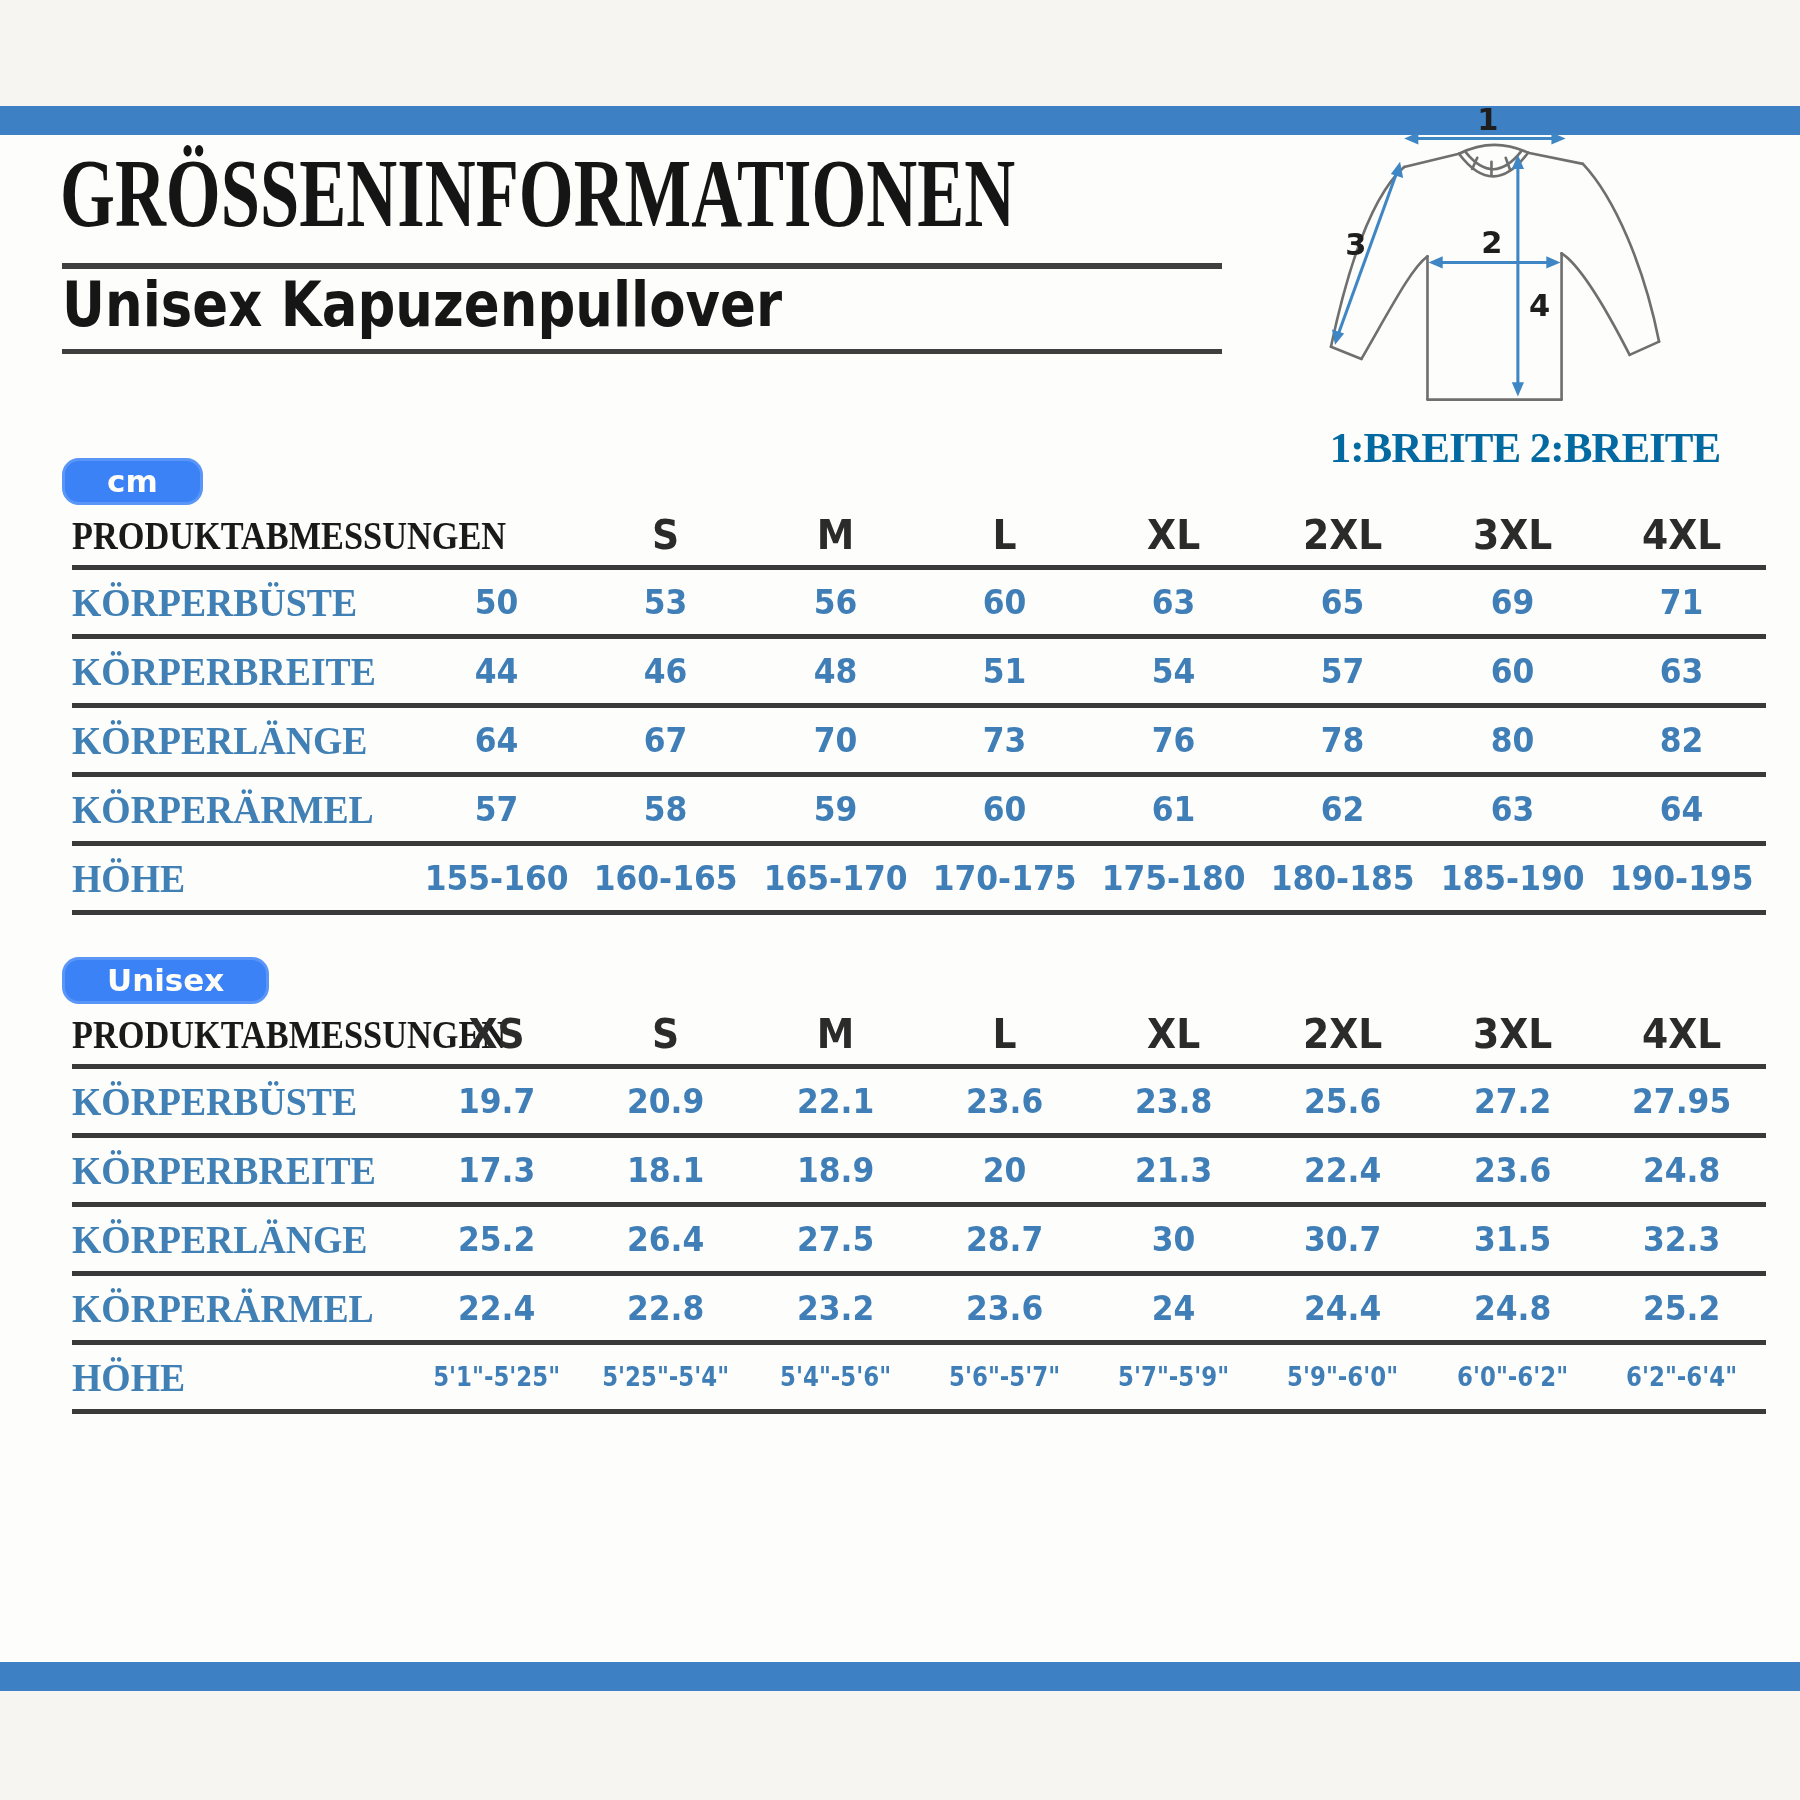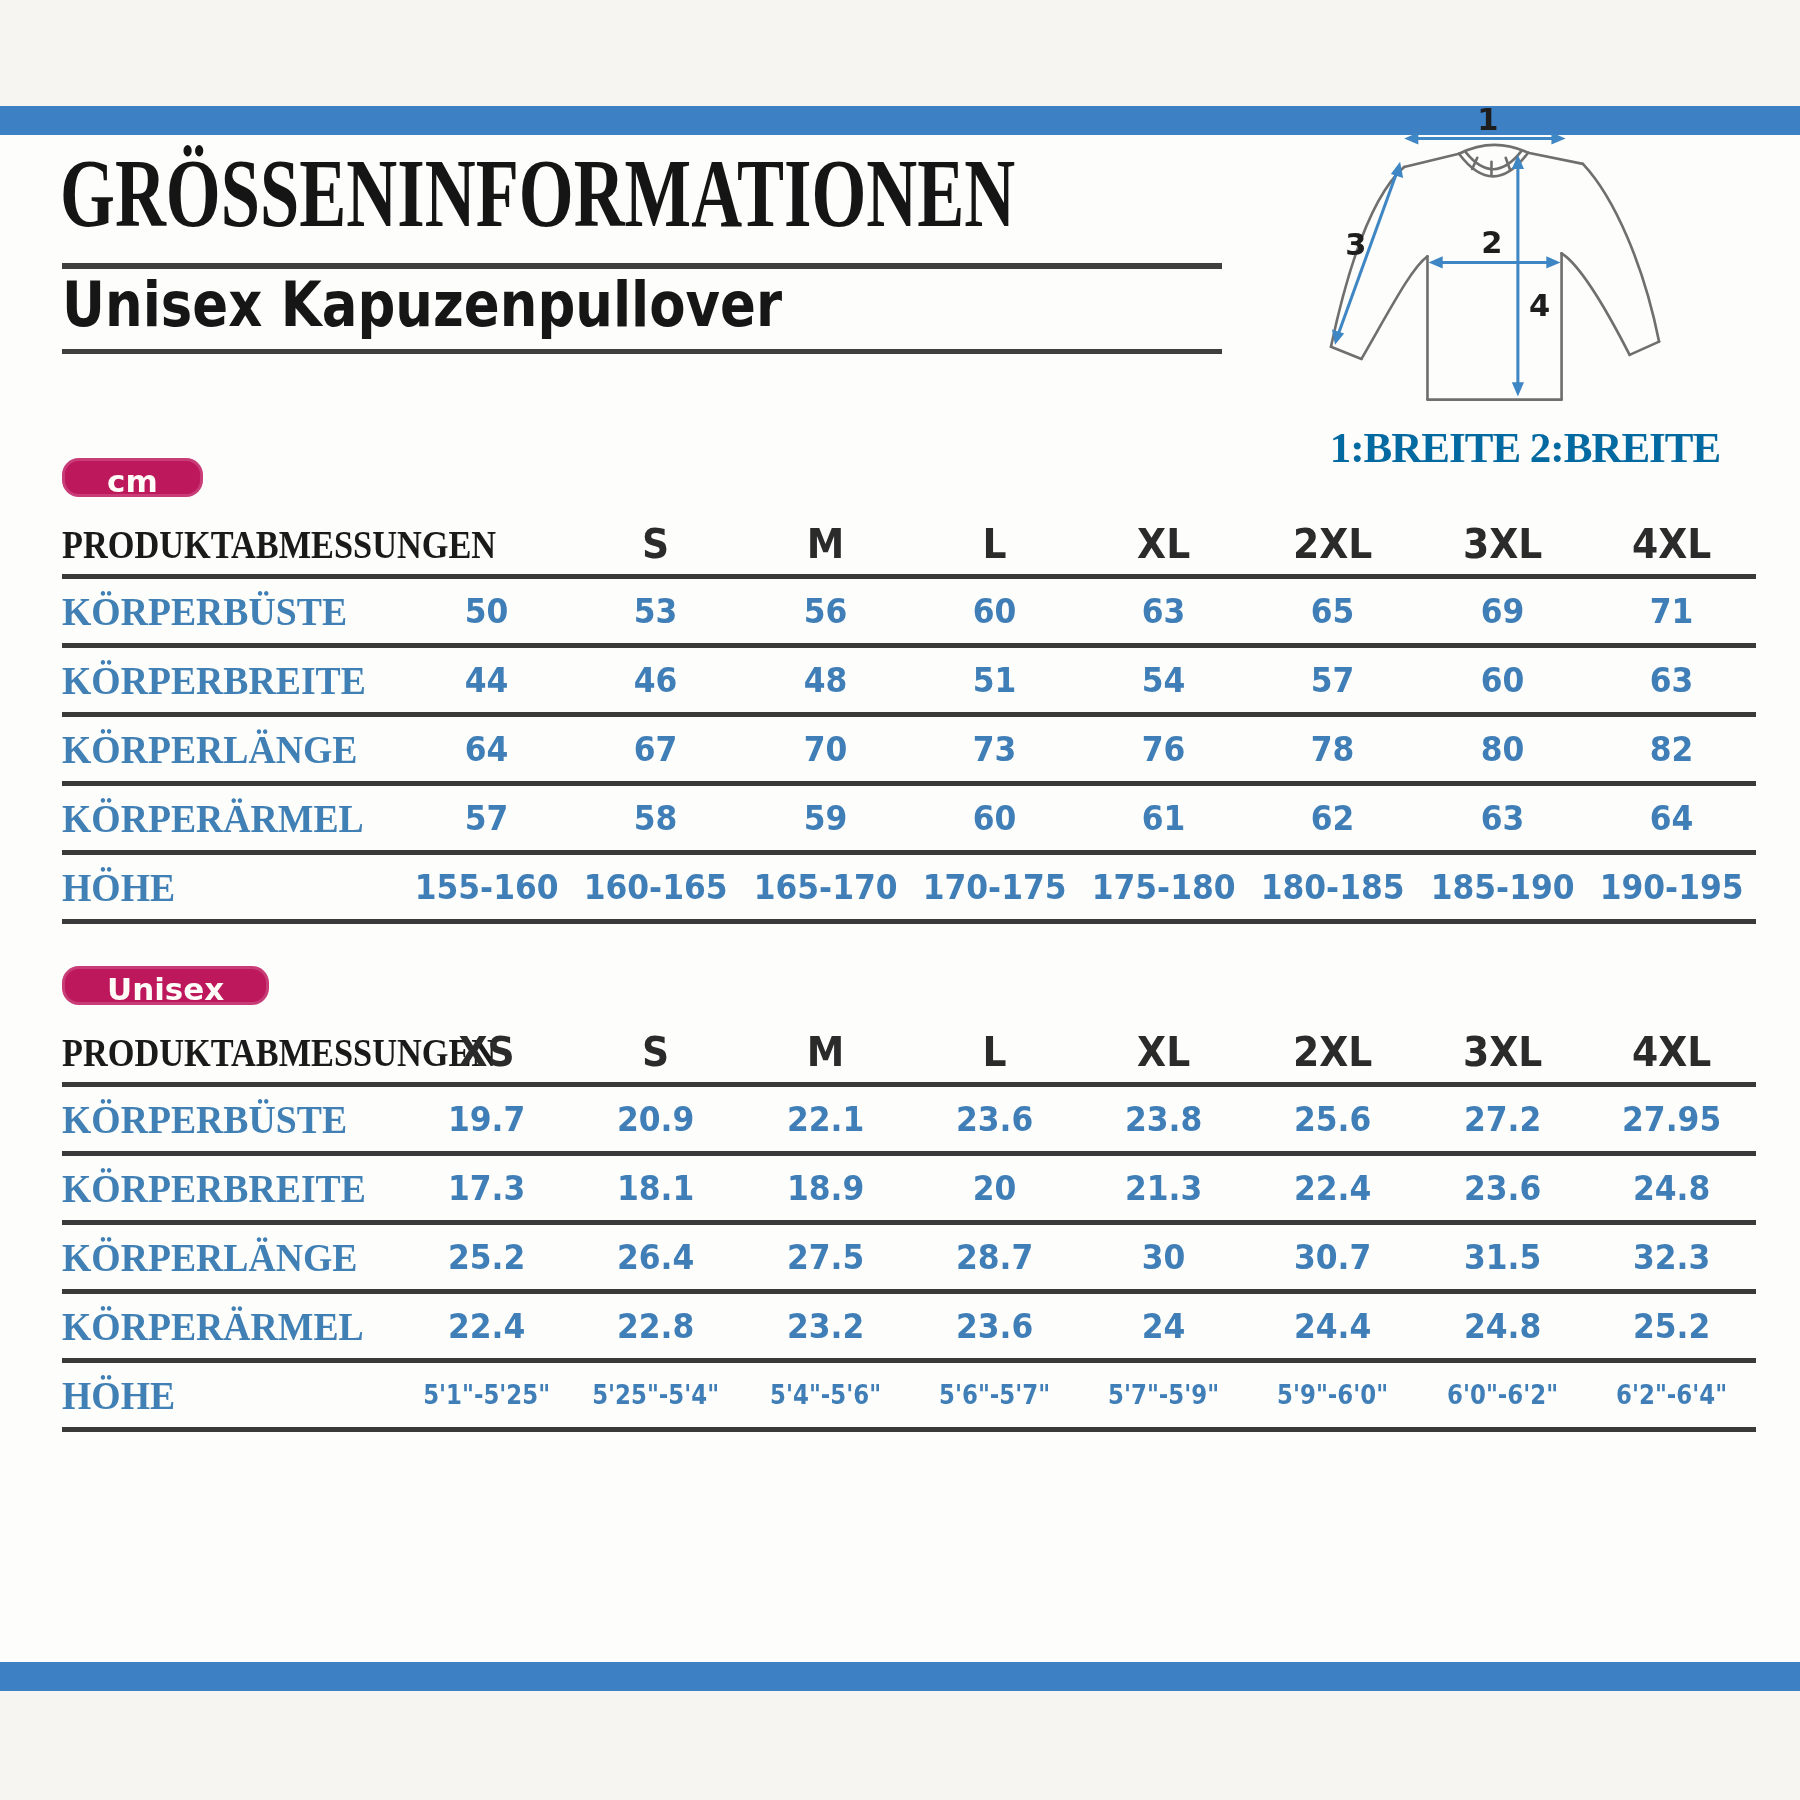--- a/index.html
+++ b/index.html
@@ -33,27 +33,26 @@
   .legend{
     position:absolute;left:1280px;top:424px;width:490px;text-align:center;
     font-family:"Liberation Serif",serif;font-weight:bold;color:#0369a1;
     font-size:43px;line-height:48px;letter-spacing:-1px;white-space:nowrap;
   }
 
   #sections{position:absolute;left:62px;top:458px;width:1694px;}
   .size-section{margin:0;}
   .size-section + .size-section{margin-top:42px;}
   .badge{
-    display:inline-block;background:#be185d;color:#fffdf8;
+    display:inline-block;background:#3b82f6;color:#fffdf8;
     font-family:"DejaVu Sans",sans-serif;font-weight:bold;font-size:31px;
-    line-height:47px;height:39px;padding:0 45px;border-radius:17px;
+    line-height:47px;height:47px;padding:0 45px;border-radius:17px;
     box-shadow:inset 0 0 0 3px rgba(255,255,255,.16);
-    margin-bottom:17px;
-  }
-  .stable{width:100%;}
+  }
+  .stable{width:100%;margin-left:10px;}
   .trow{
     display:grid;grid-template-columns:340px repeat(8,1fr);
     align-items:center;border-bottom:5px solid #3a3a3a;height:64px;
   }
   .trow.thead{height:60px;}
   .cell{white-space:nowrap;}
   .cell.dimhead{
     font-family:"Liberation Serif",serif;font-weight:bold;color:#1a1a1a;
     font-size:39px;transform:scaleX(.88);transform-origin:left center;
   }

